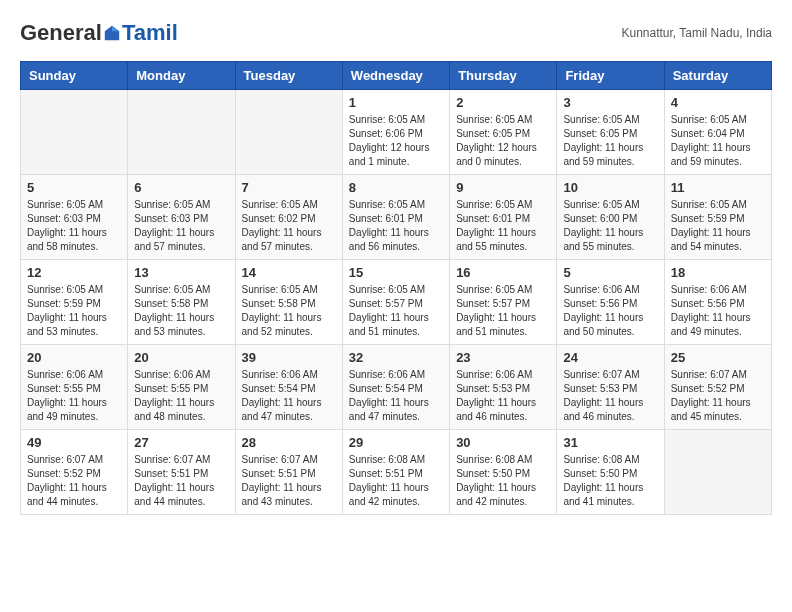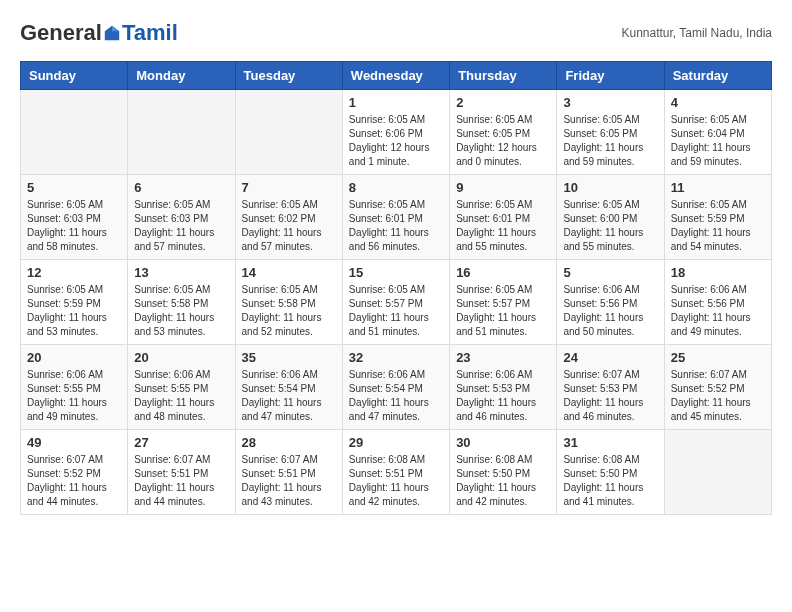--- a/index.html
+++ b/index.html
@@ -262,21 +262,21 @@
 and 49 minutes.</div>
         </td>
         <td>
           <span class="day-num">20</span>
           <div class="day-info" style="white-space: pre-line;">Sunrise: 6:06 AM
 Sunset: 5:55 PM
 Daylight: 11 hours
 and 48 minutes.</div>
         </td>
         <td>
-          <span class="day-num">35</span>
+          <span class="day-num">39</span>
           <div class="day-info" style="white-space: pre-line;">Sunrise: 6:06 AM
 Sunset: 5:54 PM
 Daylight: 11 hours
 and 47 minutes.</div>
         </td>
         <td>
           <span class="day-num">32</span>
           <div class="day-info" style="white-space: pre-line;">Sunrise: 6:06 AM
 Sunset: 5:54 PM
 Daylight: 11 hours

